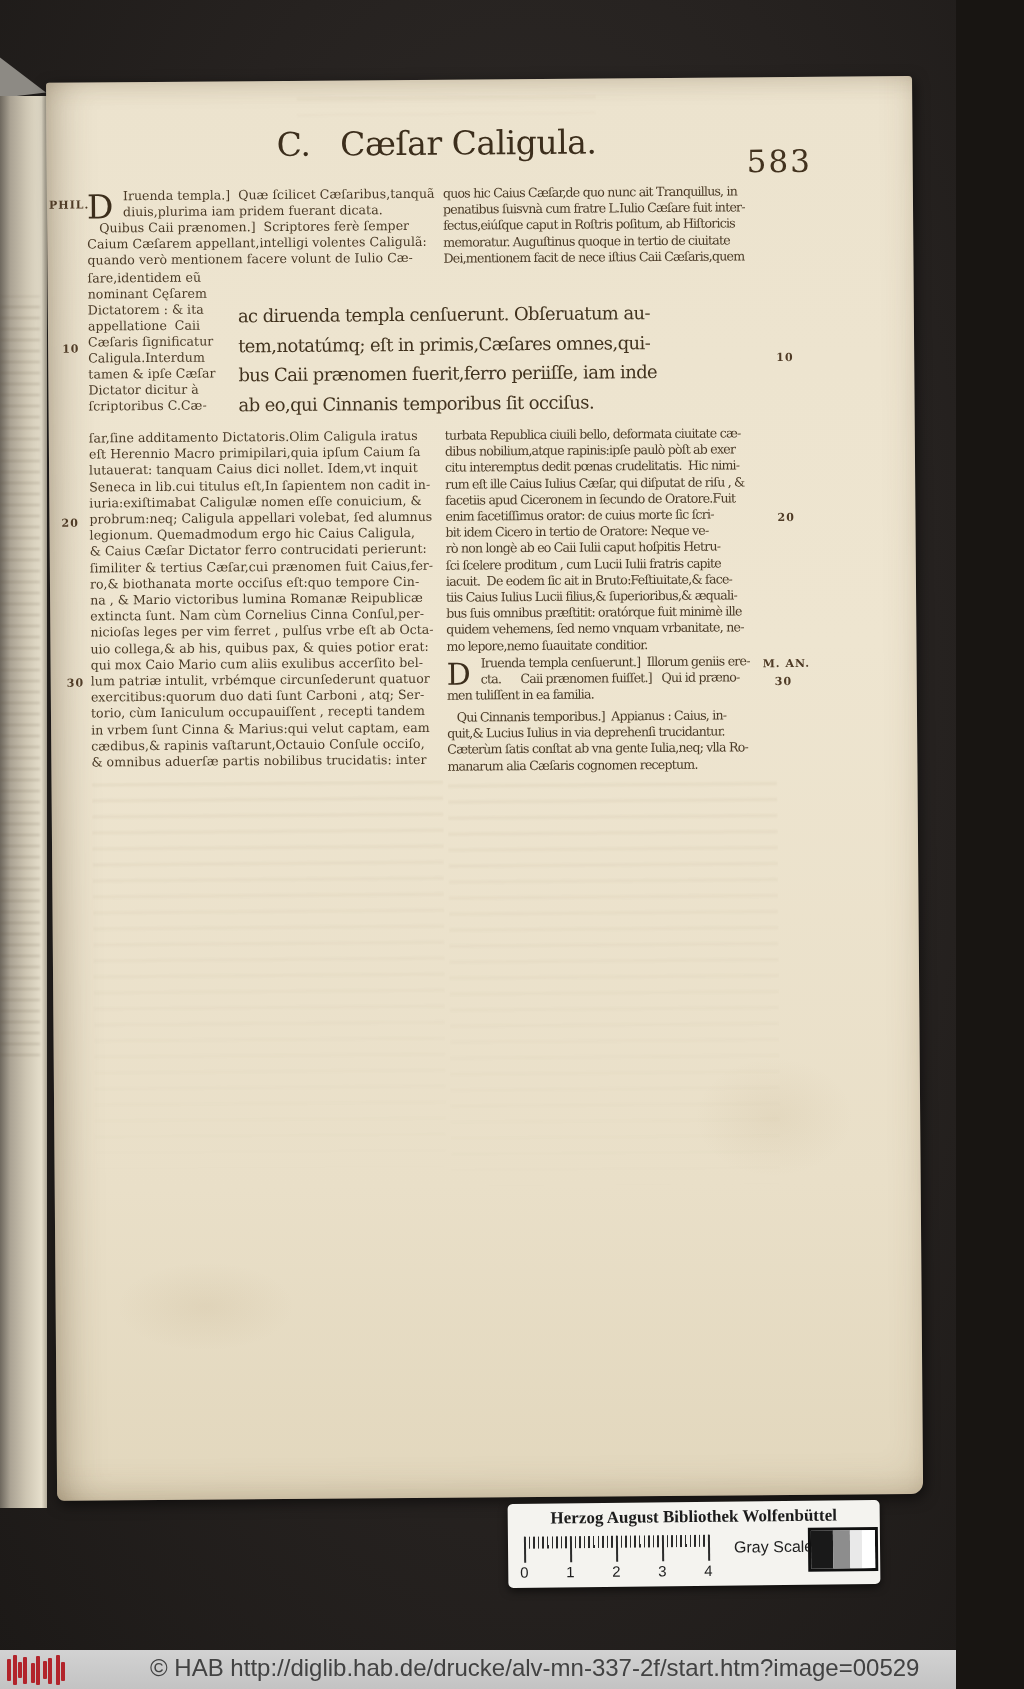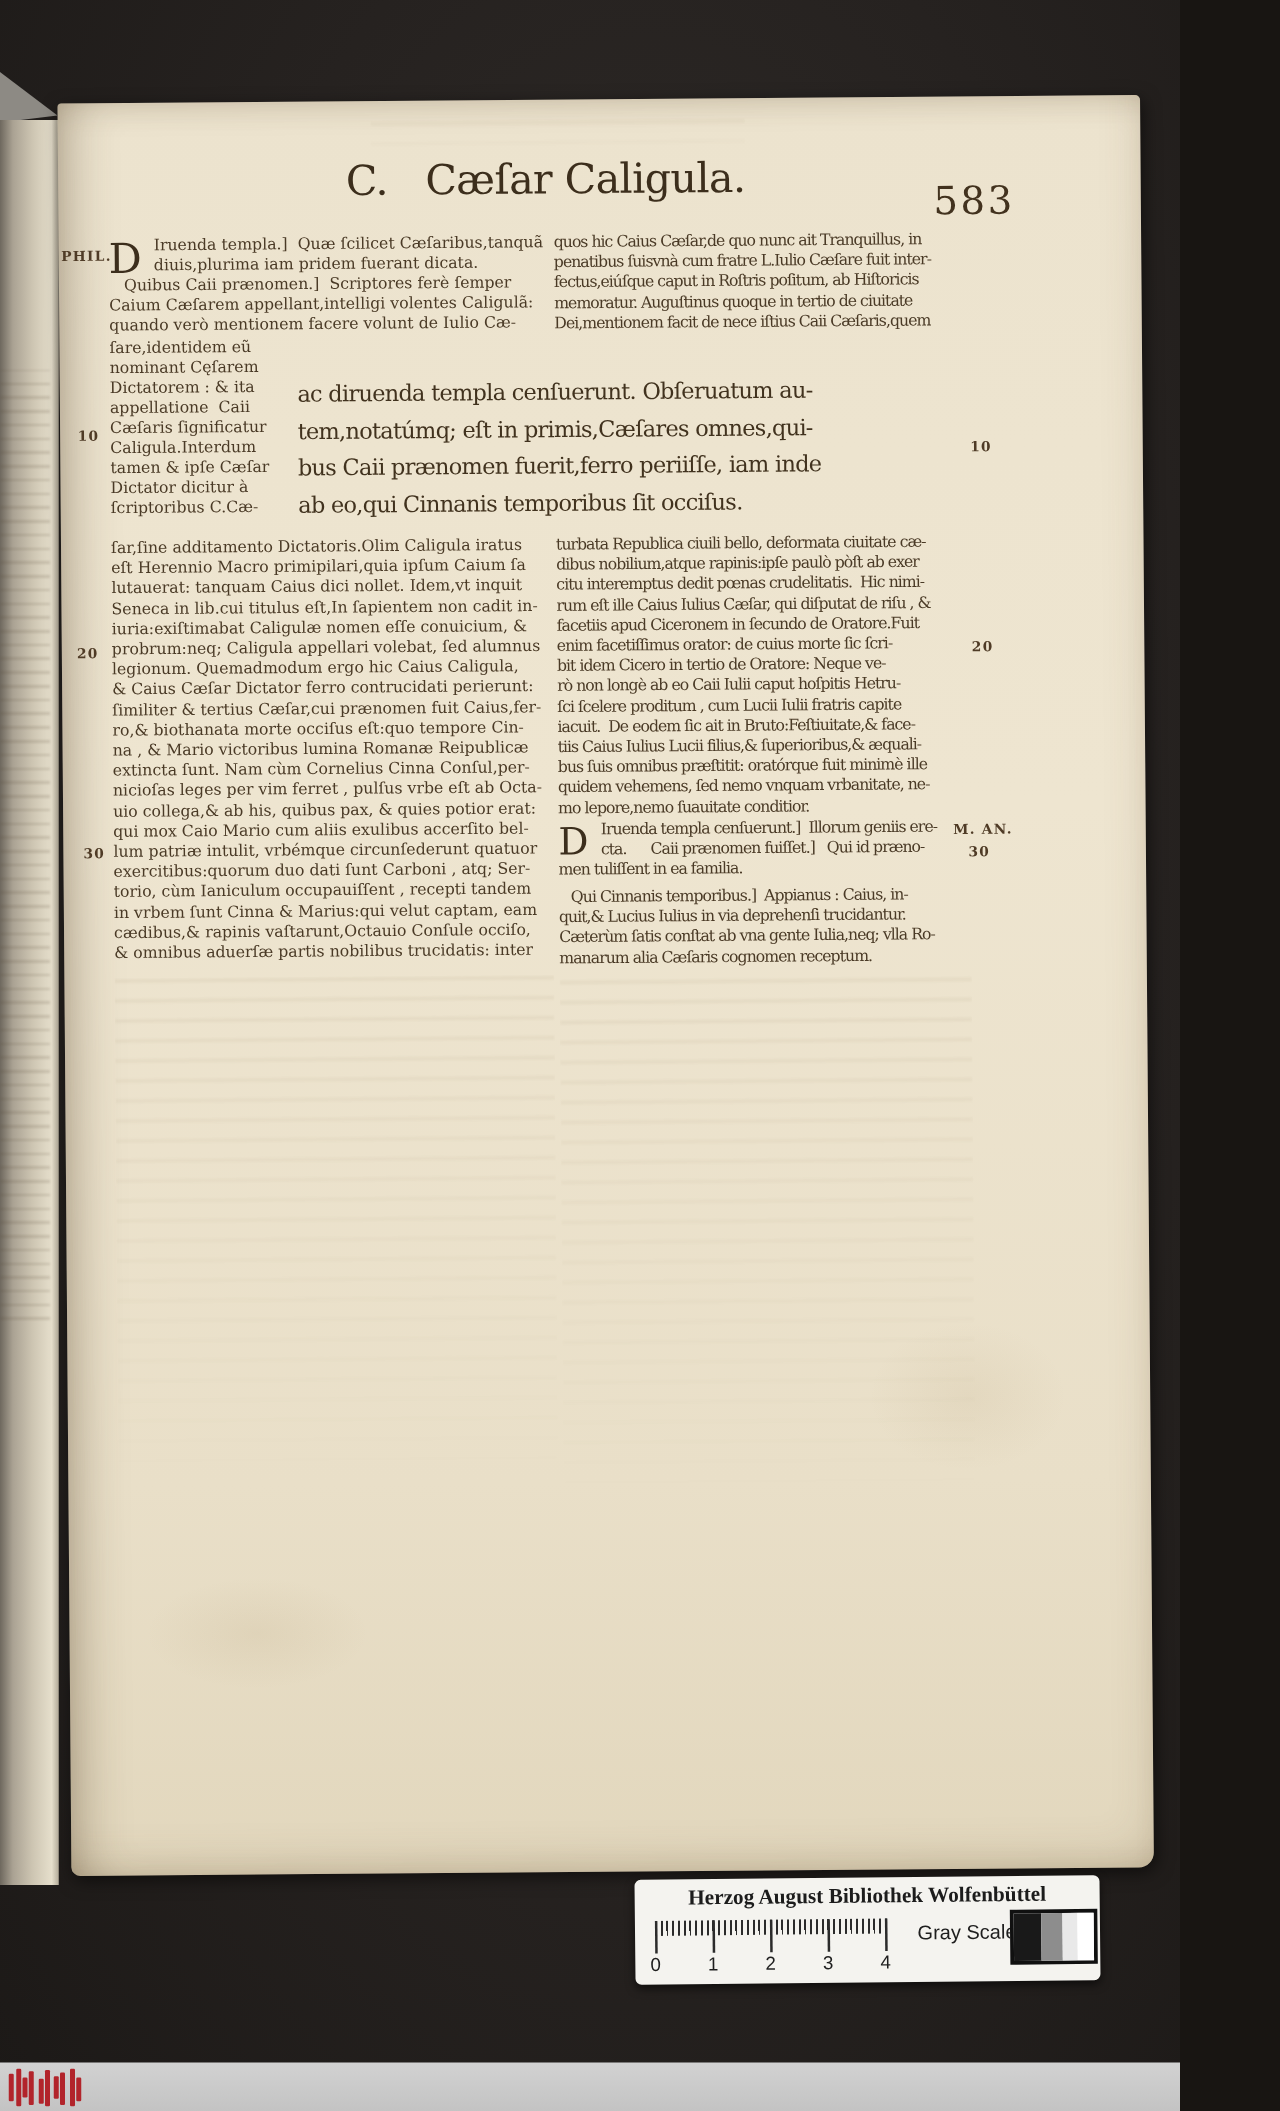--- a/index.html
+++ b/index.html
@@ -1,18 +1,18 @@
 <!DOCTYPE html>
 <html><head>
 <meta charset="utf-8">
 <style>
   html,body{margin:0;padding:0;background:#181512;}
   .scene{position:relative;width:944px;height:1689px;overflow:hidden;
          background:radial-gradient(ellipse at 55% 40%, #312d2a 0%, #262220 55%, #1c1917 100%);
-         font-family:"DejaVu Serif", serif;}
+         font-family:"DejaVu Serif", serif;padding-left:12px;}
   
   .edge-strip{position:absolute;left:0;top:96px;width:47px;height:1412px;
       background:linear-gradient(90deg,#6e685e 0%,#aaa293 22%,#cdc5b2 55%,#e6dfcc 88%,#b5ad9b 100%);}
   .edge-ghost{position:absolute;left:0;top:200px;width:40px;height:760px;opacity:.5;
       background:repeating-linear-gradient(0deg, rgba(90,75,55,.35) 0 2px, transparent 2px 11px);
       filter:blur(1px);}
   .corner-wedge{position:absolute;left:0;top:52px;width:46px;height:46px;background:#8d8a84;
       clip-path:polygon(0 12%,100% 88%,0 100%);}
   
   .page{position:absolute;left:46px;top:76px;width:866px;height:1418px;
@@ -202,20 +202,21 @@
         <span class="b2"></span>
         <span class="b3"></span>
         <span class="b4"></span>
       <span class="b5"></span>
         <span class="b6"></span>
         <span class="b7"></span>
         <span class="b8"></span>
       <span class="b9"></span>
         <span class="b10"></span>
     </div>
+    <div class="footer-text">© HAB http://diglib.hab.de/drucke/alv-mn-337-2f/start.htm?image=00529</div>
     <div class="footer-mark">
         <i></i>
         <i></i>
         <i></i>
       </div>
   </div>
 
 </div>
 
 </body></html>

